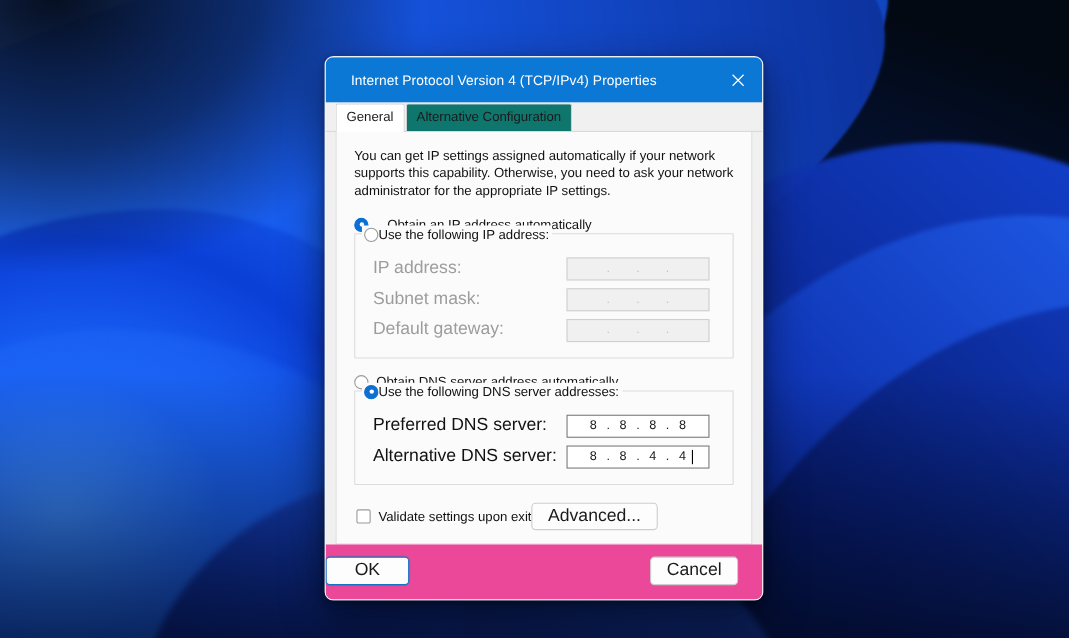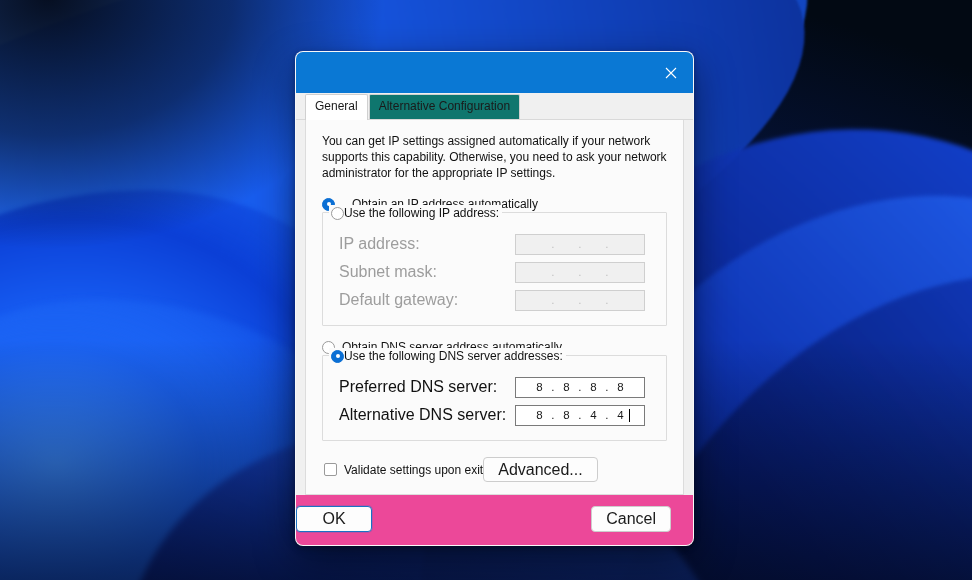--- a/index.html
+++ b/index.html
@@ -288,20 +288,21 @@
   <div class="wp-layer rfold" id="rf3"></div>
   <div class="wp-layer rfold" id="rf4"></div>
   <div class="wp-layer" id="wp-vig-tl"></div>
   <div class="wp-layer" id="wp-vig-b"></div>
 
   <div id="parent-window"></div>
 
   <div id="dialog">
 
     <div id="titlebar">
+      <div id="title-text">Internet Protocol Version 4 (TCP/IPv4) Properties</div>
       <div id="close-btn">
         <svg width="12" height="12" viewBox="0 0 12 12" aria-hidden="true">
           <path d="M1 1 L11 11 M11 1 L1 11" stroke="#ffffff" stroke-width="1.1" fill="none"></path>
         </svg>
       </div>
     </div>
 
     <div id="tabstrip">
       <div class="tab active">General</div>
       <div class="tab inactive">Alternative Configuration</div>

